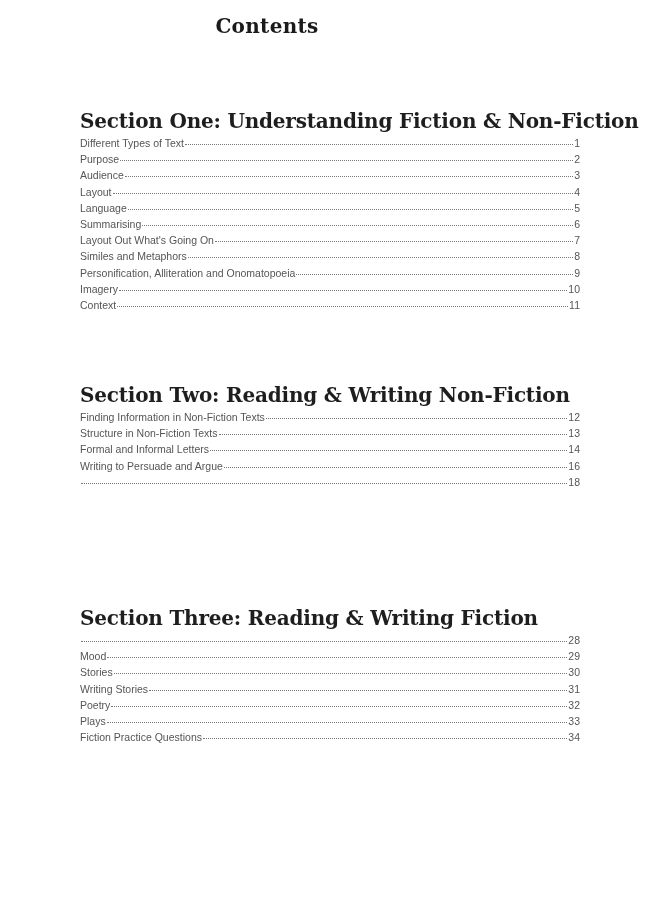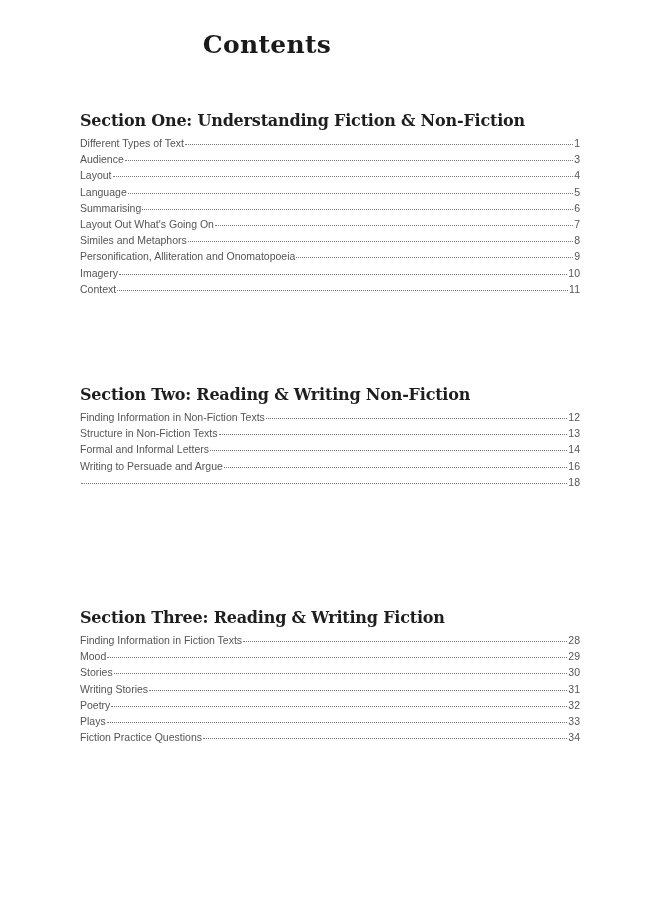--- a/index.html
+++ b/index.html
@@ -1,24 +1,24 @@
 <!DOCTYPE html>
 <html><head>
 <meta charset="utf-8">
 <style>
   html, body { margin: 0; padding: 0; background: #ffffff; }
   body { width: 660px; height: 900px; position: relative; overflow: hidden; color: #222; }
   .title {
-    position: absolute; left: 0; width: 534px; top: 30px; text-align: center;
-    font-family: "DejaVu Serif", serif; font-weight: bold; font-size: 25px; color: #1a1a1a;
+    position: absolute; left: 0; width: 534px; top: 14px; text-align: center;
+    font-family: "DejaVu Serif", serif; font-weight: bold; font-size: 20px; color: #1a1a1a;
     letter-spacing: 0.3px;
   }
   .section { position: absolute; left: 80px; width: 500px; }
   .section-heading {
-    font-family: "DejaVu Serif", serif; font-weight: bold; font-size: 16px; color: #1e1e1e;
+    font-family: "DejaVu Serif", serif; font-weight: bold; font-size: 20px; color: #1e1e1e;
     margin: 0 0 4px 0; height: 20px; line-height: 20px; white-space: nowrap; letter-spacing: -0.2px;
   }
   .entry {
     display: flex; align-items: baseline; height: 16.2px; line-height: 16px;
     font-family: "Liberation Sans", sans-serif; font-size: 10.5px; color: #555;
   }
   .entry-title { white-space: nowrap; flex: 0 0 auto; text-align: center; }
   .leader {
     flex: 1 1 auto; border-bottom: 1px dotted #777; margin: 0 1px; height: 0; position: relative; top: -2px;
   }
@@ -29,20 +29,25 @@
 
 <div class="title">Contents</div>
 
 <div class="section" style="top:111px;">
   <div class="section-heading">Section One: Understanding Fiction &amp; Non-Fiction</div>
   <div class="entries">
       <div class="entry">
         <span class="entry-title">Different Types of Text</span>
         <span class="leader"></span>
         <span class="entry-page">1</span>
+      </div>
+      <div class="entry">
+        <span class="entry-title">Purpose</span>
+        <span class="leader"></span>
+        <span class="entry-page">2</span>
       </div>
       <div class="entry">
         <span class="entry-title">Audience</span>
         <span class="leader"></span>
         <span class="entry-page">3</span>
       </div>
       <div class="entry">
         <span class="entry-title">Layout</span>
         <span class="leader"></span>
         <span class="entry-page">4</span>
@@ -112,21 +117,20 @@
         <span class="leader"></span>
         <span class="entry-page">18</span>
       </div>
     </div>
 </div>
 
 <div class="section" style="top:608px;">
   <div class="section-heading">Section Three: Reading &amp; Writing Fiction</div>
   <div class="entries">
       <div class="entry">
-        <span class="entry-title">Finding Information in Fiction Texts</span>
         <span class="leader"></span>
         <span class="entry-page">28</span>
       </div>
       <div class="entry">
         <span class="entry-title">Mood</span>
         <span class="leader"></span>
         <span class="entry-page">29</span>
       </div>
       <div class="entry">
         <span class="entry-title">Stories</span>

